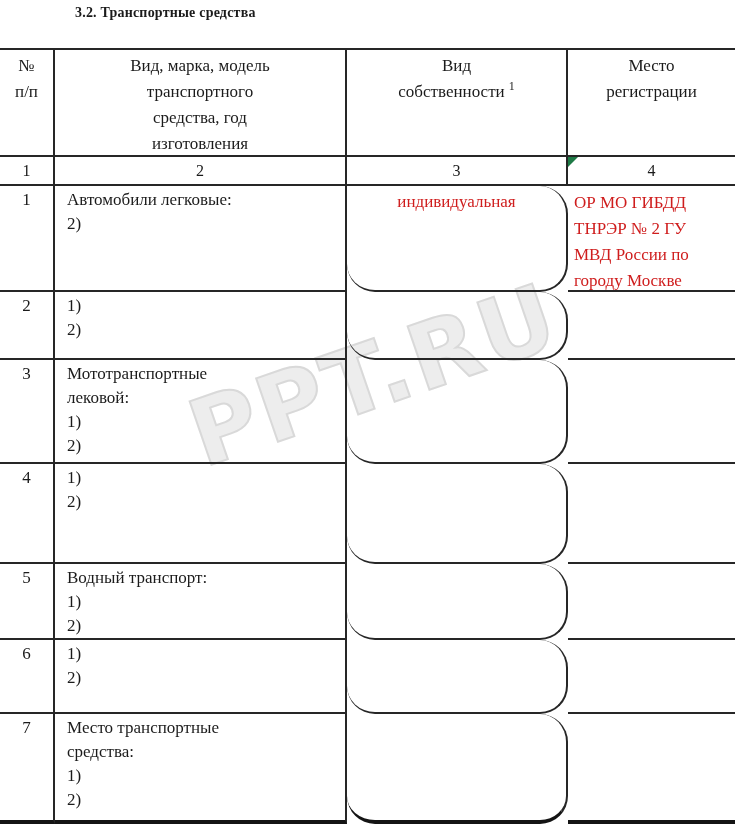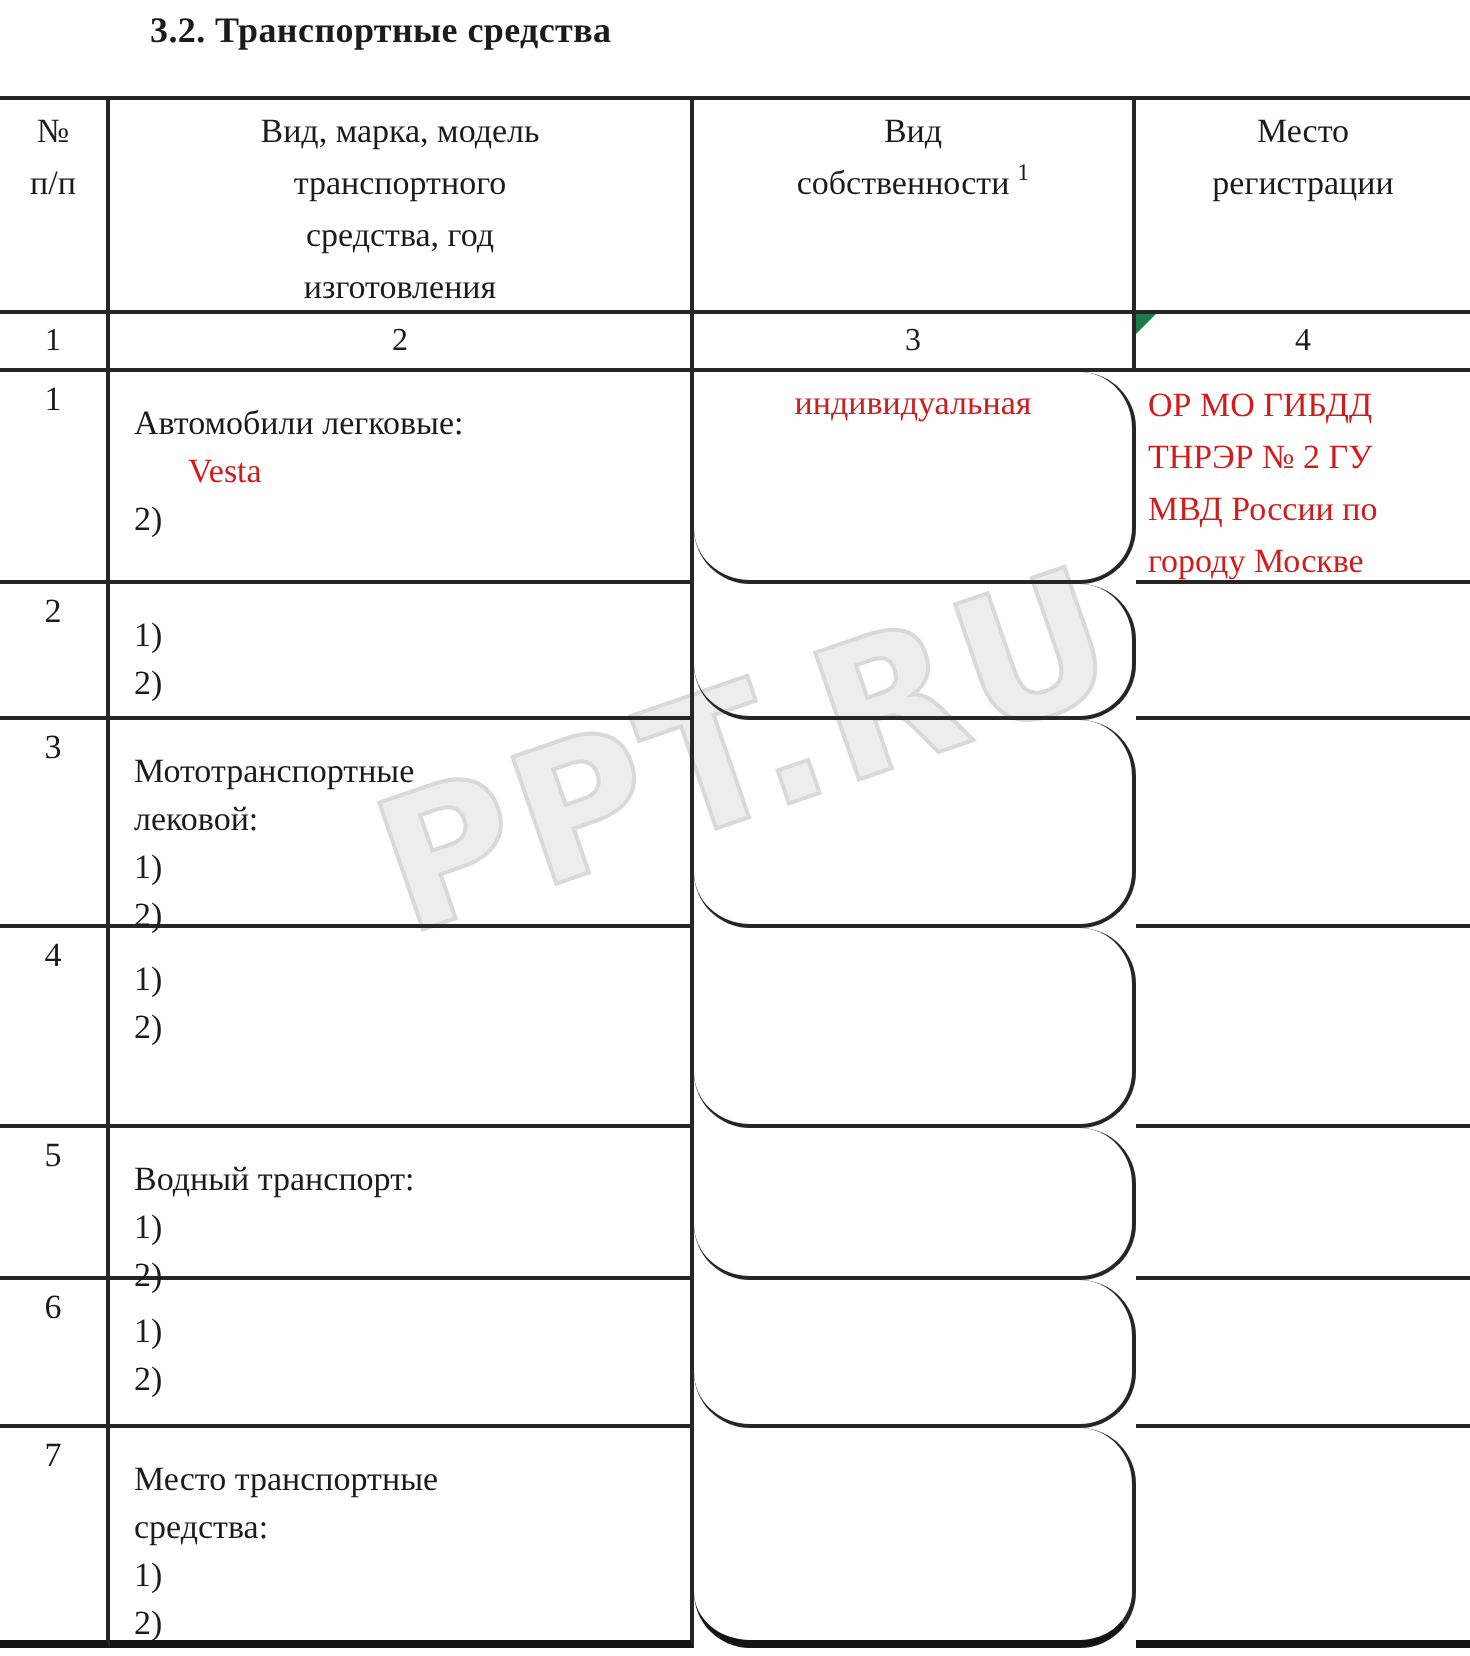--- a/index.html
+++ b/index.html
@@ -10,21 +10,21 @@
     color: #1b1b1b;
     overflow: hidden;
     position: relative;
   }
   .ml { white-space: pre-line; }
 
   
   #doc-title {
     position: absolute;
     left: 75px; top: 5px;
-    font-size: 18px;
+    font-size: 14px;
     font-weight: bold;
     letter-spacing: 0.2px;
   }
 
   
   #watermark {
     position: absolute;
     left: 183px; top: 330px;
     font-family: "DejaVu Sans", sans-serif;
     font-weight: bold;
@@ -85,21 +85,21 @@
   .corner-marker {
     position: absolute;
     left: 0; top: 0;
     width: 0; height: 0;
     border-top: 10px solid #1e7a46;
     border-right: 10px solid transparent;
   }
 
   
   .num { text-align: center; line-height: 24px; padding-top: 2px; }
-  .veh { padding-left: 12px; padding-top: 14px; line-height: 24px; text-align: left; }
+  .veh { padding-left: 12px; padding-top: 2px; line-height: 24px; text-align: left; }
   .own { text-align: center; line-height: 24px; padding-top: 4px; border-radius: 28px; }
   .reg { line-height: 26px; padding-top: 4px; }
   .red { color: #cf1d1d; }
   .cont { padding-left: 27px; }
   .gap-after { margin-bottom: 24px; }
   .line { min-height: 24px; }
 </style>
 </head>
 <body>
 
@@ -126,21 +126,20 @@
     <div class="c vr nc"><span>1</span></div>
     <div class="c vr nc"><span>2</span></div>
     <div class="c vr nc"><span>3</span></div>
     <div class="c nc"><span class="corner-marker"></span><span>4</span></div>
   </div>
 
   <div class="trow">
     <div class="c vr num">1</div>
     <div class="c vr veh">
       <div class="line">Автомобили легковые:</div>
-      <div class="line cont red">Vesta</div>
       <div class="line">2)</div>
     </div>
     <div class="c vr own red">индивидуальная</div>
     <div class="c reg red ml">ОР МО ГИБДД
 ТНРЭР № 2 ГУ
 МВД России по
 городу Москве</div>
   </div>
 
   <div class="trow">

